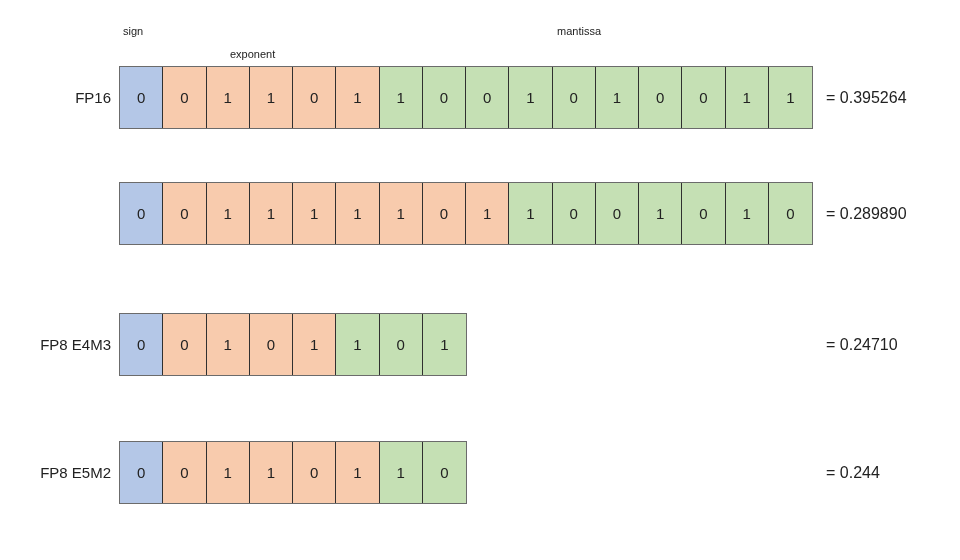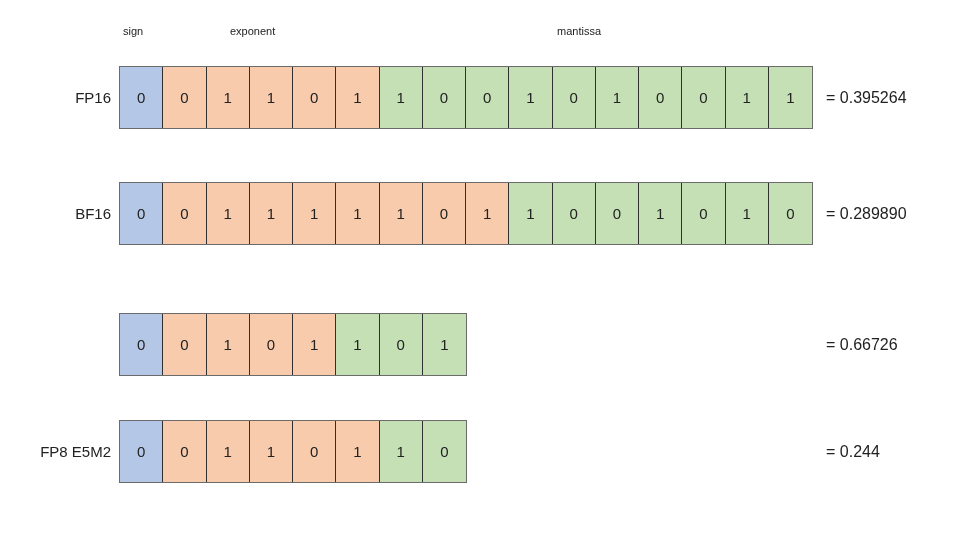--- a/index.html
+++ b/index.html
@@ -17,21 +17,21 @@
   .cell.sign { background: #b4c7e7; }
   .cell.exponent { background: #f8cbad; }
   .cell.mantissa { background: #c5e0b4; }
   .val { position: absolute; left: 826px; top: 0; height: 63px; line-height: 63px;
          font-size: 16px; white-space: nowrap; }
 </style>
 </head>
 <body>
 
 <div class="hdr" style="left:123px;">sign</div>
-<div class="hdr" style="left:230px;">exponent</div>
+<div class="hdr" style="left:230px;margin-top:23px;">exponent</div>
 <div class="hdr" style="left:557px;">mantissa</div>
 
 <div id="rows">
     <div class="row" style="top: 66px;">
       <div class="fmt">FP16</div>
       <div class="cells">
         <div class="cell sign">0</div>
         <div class="cell exponent">0</div>
         <div class="cell exponent">1</div>
         <div class="cell exponent">1</div>
@@ -44,21 +44,20 @@
         <div class="cell mantissa">0</div>
         <div class="cell mantissa">1</div>
         <div class="cell mantissa">0</div>
         <div class="cell mantissa">0</div>
         <div class="cell mantissa">1</div>
         <div class="cell mantissa">1</div>
       </div>
       <div class="val">= 0.395264</div>
     </div>
     <div class="row" style="top: 182px;">
-      <div class="fmt">BF16</div>
       <div class="cells">
         <div class="cell sign">0</div>
         <div class="cell exponent">0</div>
         <div class="cell exponent">1</div>
         <div class="cell exponent">1</div>
         <div class="cell exponent">1</div>
         <div class="cell exponent">1</div>
         <div class="cell exponent">1</div>
         <div class="cell exponent">0</div>
         <div class="cell exponent">1</div>
@@ -66,33 +65,34 @@
         <div class="cell mantissa">0</div>
         <div class="cell mantissa">0</div>
         <div class="cell mantissa">1</div>
         <div class="cell mantissa">0</div>
         <div class="cell mantissa">1</div>
         <div class="cell mantissa">0</div>
       </div>
       <div class="val">= 0.289890</div>
     </div>
     <div class="row" style="top: 313px;">
+      <div class="fmt">FP8 E4M3</div>
       <div class="cells">
         <div class="cell sign">0</div>
         <div class="cell exponent">0</div>
         <div class="cell exponent">1</div>
         <div class="cell exponent">0</div>
         <div class="cell exponent">1</div>
         <div class="cell mantissa">1</div>
         <div class="cell mantissa">0</div>
         <div class="cell mantissa">1</div>
       </div>
-      <div class="val">= 0.66726</div>
+      <div class="val">= 0.24710</div>
     </div>
-    <div class="row" style="top: 420px;">
+    <div class="row" style="top: 441px;">
       <div class="fmt">FP8 E5M2</div>
       <div class="cells">
         <div class="cell sign">0</div>
         <div class="cell exponent">0</div>
         <div class="cell exponent">1</div>
         <div class="cell exponent">1</div>
         <div class="cell exponent">0</div>
         <div class="cell exponent">1</div>
         <div class="cell mantissa">1</div>
         <div class="cell mantissa">0</div>

